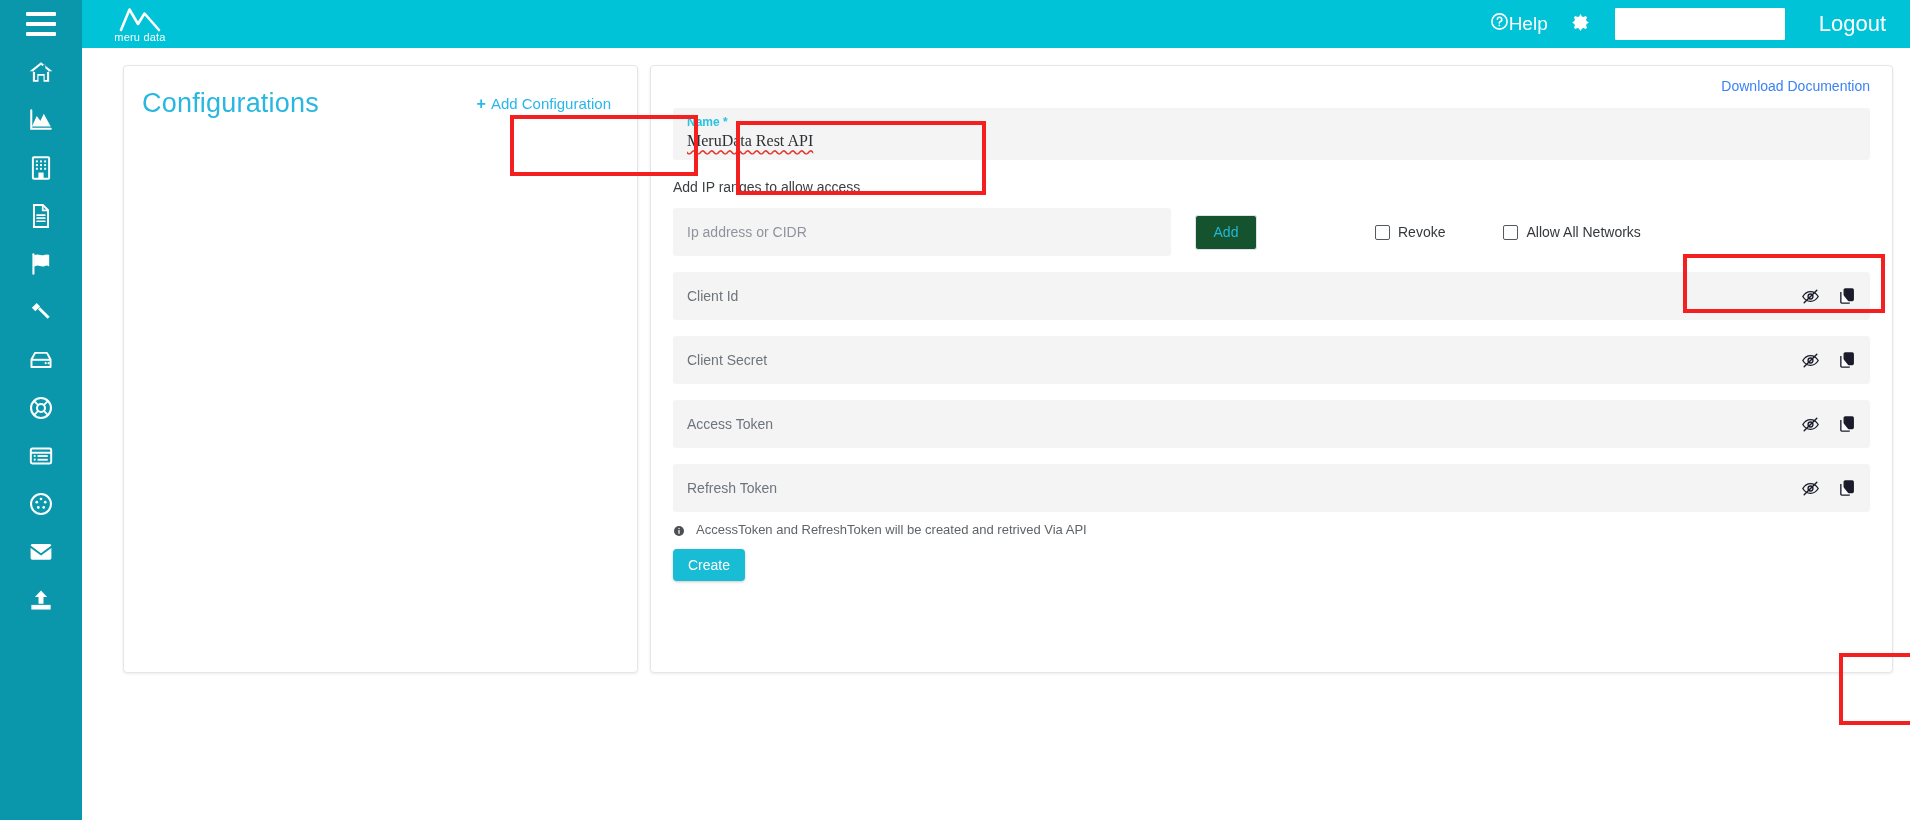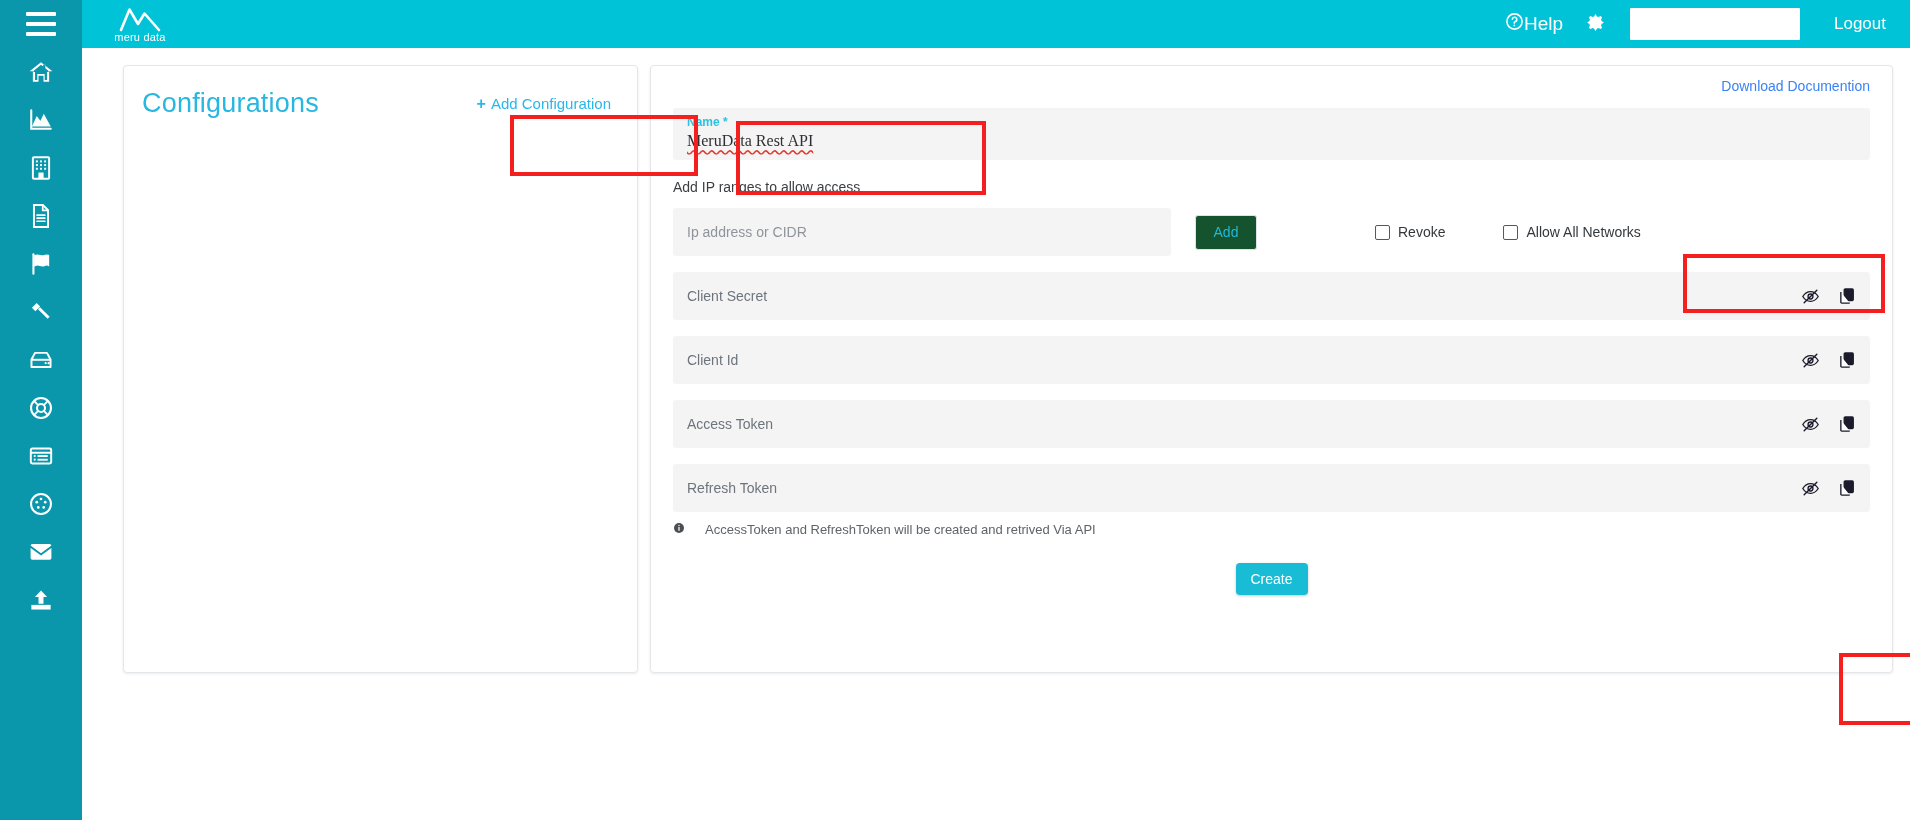--- a/index.html
+++ b/index.html
@@ -65,21 +65,21 @@
     color: #fff; font-size: 19px; cursor: pointer; margin-right: 22px;
   }
   .gear-btn { cursor: pointer; margin-right: 24px; display: flex; align-items: center; }
   .header-input {
     width: 170px; height: 32px; background: #ffffff;
     border: none; outline: none; border-radius: 1px;
     margin-right: 34px; padding: 0 8px;
     font-family: "Liberation Sans", sans-serif; font-size: 14px;
     color: #333;
   }
-  .logout-btn { color: #fff; font-size: 17px; cursor: pointer; }
+  .logout-btn { color: #fff; font-size: 22px; cursor: pointer; }
 
   
   .content {
     position: absolute; left: 82px; top: 48px;
     width: 1828px; height: 772px; background: #ffffff;
   }
 
   .card {
     position: absolute; background: #fff;
     border: 1px solid #e4e7ea; border-radius: 4px;
@@ -159,26 +159,26 @@
     display: flex; align-items: center; padding: 0 14px;
   }
   .token-row:first-of-type { margin-top: 31px; }
   .token-label { font-size: 14px; color: #6e747b; }
   .token-icons {
     margin-left: auto; display: flex; align-items: center; gap: 18px;
   }
   .tok-ico { cursor: pointer; display: flex; align-items: center; }
 
   .note-row {
-    display: flex; align-items: flex-start; gap: 20px;
+    display: flex; align-items: flex-end; gap: 11px;
     margin-top: 10px; font-size: 13px; color: #5f6468;
   }
   .note-icon { display: flex; align-items: center; }
 
-  .create-row { display: flex; justify-content: center; margin-top: 26px; }
+  .create-row { display: flex; justify-content: flex-start; margin-top: 12px; }
   .create-btn {
     width: 72px; height: 32px; background: #18bcd4; color: #fff;
     border: none; border-radius: 4px; font-size: 14px; cursor: pointer;
     box-shadow: 0 1px 3px rgba(0,0,0,.22);
     font-family: "Liberation Sans", sans-serif;
   }
 
   
   .hl {
     position: absolute; border: 4px solid #f42020;
@@ -419,40 +419,40 @@
             <span class="cb-label">Revoke</span>
           </div>
           <div class="cb-wrap cb-allow">
             <span class="cb-box"></span>
             <span class="cb-label">Allow All Networks</span>
           </div>
         </div>
       </div>
 
       <div class="token-row">
-        <span class="token-label">Client Secret</span>
+        <span class="token-label">Client Id</span>
         <span class="token-icons">
           <span class="tok-ico">
             <svg width="19" height="19" viewBox="0 0 24 24" fill="none" stroke="#1b1b2b" stroke-width="1.7">
               <path d="M2.3 12S6 5.9 12 5.9 21.7 12 21.7 12 18 18.1 12 18.1 2.3 12 2.3 12z"></path>
               <circle cx="12" cy="12" r="3.1"></circle>
               <path d="M4 20 20 4" stroke-width="1.8" stroke-linecap="round"></path>
             </svg>
           </span>
           <span class="tok-ico">
             <svg width="18" height="18" viewBox="0 0 24 24" fill="none" stroke="#1b1b2b" stroke-width="1.8">
               <rect x="8.3" y="2.6" width="12" height="15.4" rx="1.3" fill="#1b1b2b"></rect>
               <path d="M15.7 21.4H5.1a1.3 1.3 0 0 1-1.3-1.3V6.6" fill="#fff"></path>
             </svg>
           </span>
         </span>
       </div>
 
       <div class="token-row">
-        <span class="token-label">Client Id</span>
+        <span class="token-label">Client Secret</span>
         <span class="token-icons">
           <span class="tok-ico">
             <svg width="19" height="19" viewBox="0 0 24 24" fill="none" stroke="#1b1b2b" stroke-width="1.7">
               <path d="M2.3 12S6 5.9 12 5.9 21.7 12 21.7 12 18 18.1 12 18.1 2.3 12 2.3 12z"></path>
               <circle cx="12" cy="12" r="3.1"></circle>
               <path d="M4 20 20 4" stroke-width="1.8" stroke-linecap="round"></path>
             </svg>
           </span>
           <span class="tok-ico">
             <svg width="18" height="18" viewBox="0 0 24 24" fill="none" stroke="#1b1b2b" stroke-width="1.8">

